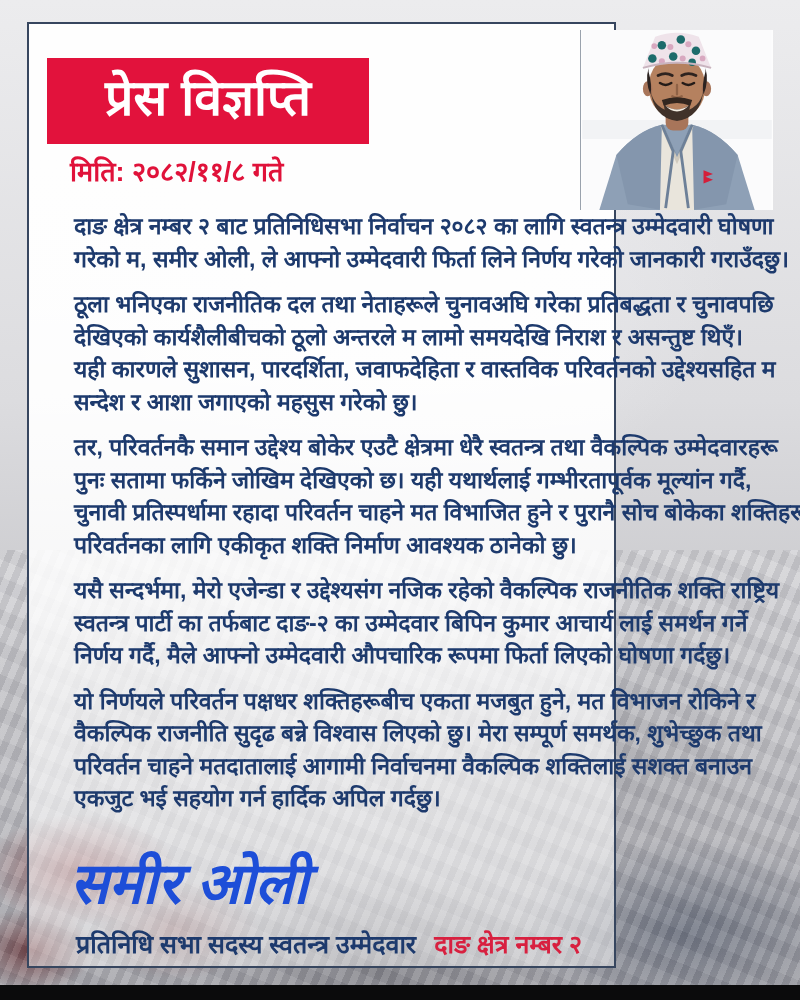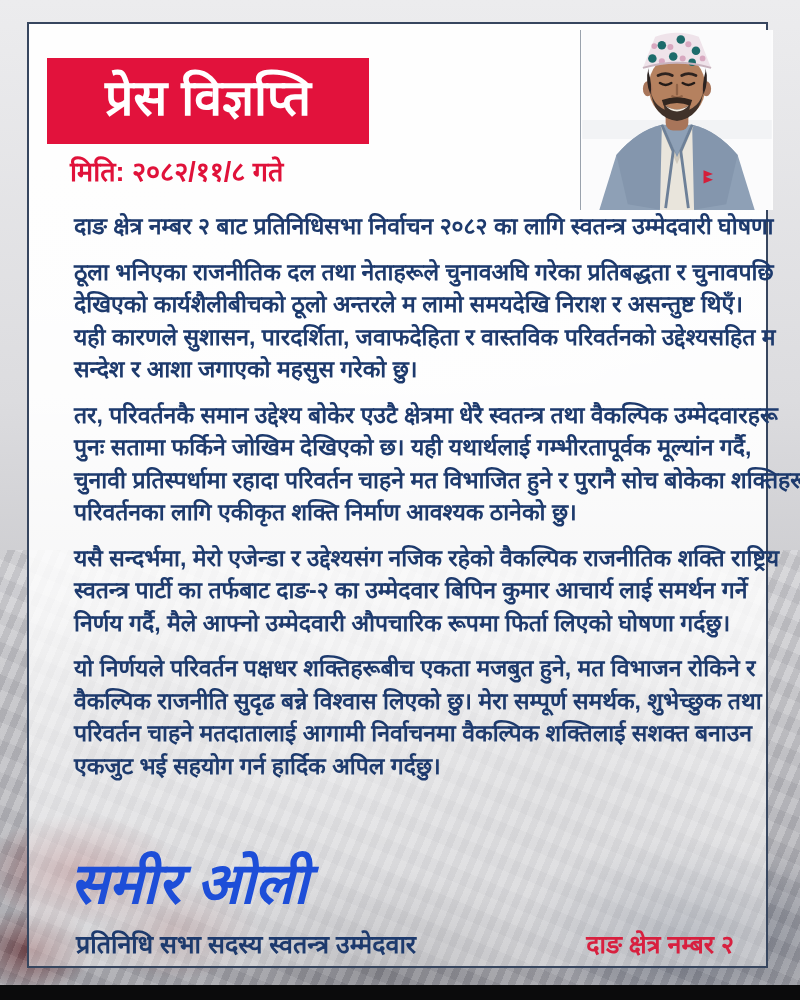--- a/index.html
+++ b/index.html
@@ -25,21 +25,21 @@
   .bg-blocks{
     position:absolute;left:0;right:0;top:55%;bottom:0;
     background-image:
       repeating-linear-gradient(113deg, rgba(255,255,255,.16) 0 7px, rgba(96,96,104,.14) 7px 14px),
       repeating-linear-gradient(23deg, rgba(255,255,255,.1) 0 16px, rgba(120,120,128,.1) 16px 30px);
     opacity:.8;
   }
   .bottom-bar{position:absolute;left:0;right:0;bottom:0;height:15px;background:#0b0b0c;}
   
   .sheet{
-    position:absolute;left:27px;top:22px;width:741px;height:946px;
+    position:absolute;left:27px;top:22px;width:589px;height:946px;
     border:2px solid #37465f;box-sizing:border-box;
   }
   .sheet-overlay{
     position:absolute;inset:0;
     background:linear-gradient(180deg,
       rgba(255,255,255,.97) 0%, rgba(255,255,255,.95) 38%,
       rgba(255,255,255,.82) 62%, rgba(255,255,255,.58) 84%,
       rgba(255,255,255,.45) 100%);
   }
   .content{position:absolute;inset:0;}
@@ -156,20 +156,21 @@
           <circle cx="127" cy="30" r="3"></circle>
             <circle cx="76" cy="17" r="3"></circle>
         </g>
         <path d="M64,40 Q100,29 136,40" stroke="#c9b4bf" stroke-width="2" fill="none"></path>
       </svg>
     </div>
 
     <div class="paras">
       <div class="para">
         <div class="line">दाङ क्षेत्र नम्बर २ बाट प्रतिनिधिसभा निर्वाचन २०८२ का लागि स्वतन्त्र उम्मेदवारी घोषणा</div>
+        <div class="line">गरेको म, समीर ओली, ले आफ्नो उम्मेदवारी फिर्ता लिने निर्णय गरेको जानकारी गराउँदछु।</div>
       </div>
       <div class="para">
         <div class="line">ठूला भनिएका राजनीतिक दल तथा नेताहरूले चुनावअघि गरेका प्रतिबद्धता र चुनावपछि</div>
         <div class="line">देखिएको कार्यशैलीबीचको ठूलो अन्तरले म लामो समयदेखि निराश र असन्तुष्ट थिएँ।</div>
         <div class="line">यही कारणले सुशासन, पारदर्शिता, जवाफदेहिता र वास्तविक परिवर्तनको उद्देश्यसहित म</div>
         <div class="line">सन्देश र आशा जगाएको महसुस गरेको छु।</div>
       </div>
       <div class="para">
         <div class="line">तर, परिवर्तनकै समान उद्देश्य बोकेर एउटै क्षेत्रमा धेरै स्वतन्त्र तथा वैकल्पिक उम्मेदवारहरू</div>
         <div class="line">पुनः सतामा फर्किने जोखिम देखिएको छ। यही यथार्थलाई गम्भीरतापूर्वक मूल्यांन गर्दै,</div>

